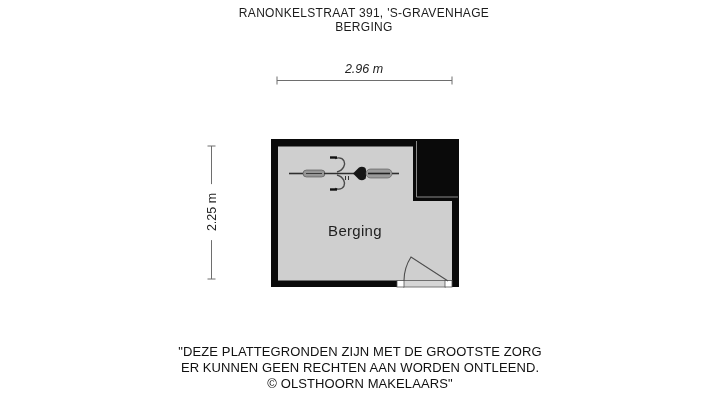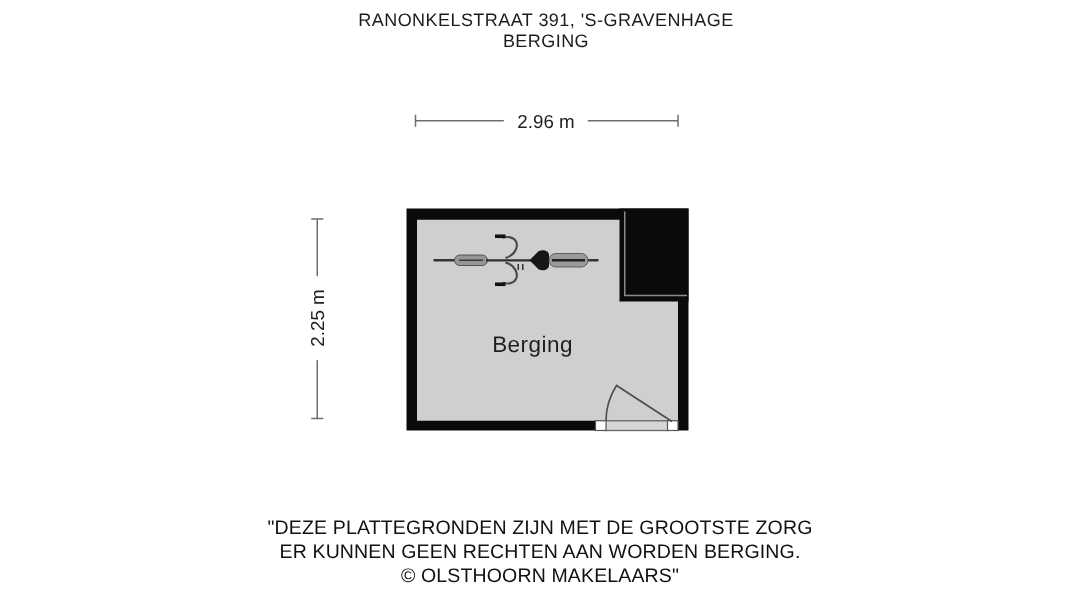--- a/index.html
+++ b/index.html
@@ -11,21 +11,21 @@
   }
   .abs{position:absolute;}
   .header{
     top:7px;left:4px;width:720px;text-align:center;
     font-size:12px;line-height:13.5px;letter-spacing:0.3px;color:#1c1c1c;
   }
   .dim-label{
     background:#ffffff;padding:0 9px;font-size:12.5px;color:#222;
     white-space:nowrap;
   }
-  .dim-label-h{left:364px;top:81px;transform:translate(-50%,-50%);}
+  .dim-label-h{left:364px;top:69px;transform:translate(-50%,-50%);font-style:italic;}
   .dim-label-v{left:212px;top:212px;transform:translate(-50%,-50%) rotate(-90deg);}
   .room-label{
     left:355px;top:230px;transform:translate(-50%,-50%);
     font-size:15px;color:#1f1f1f;letter-spacing:0.3px;
   }
   .disclaimer{
     top:344px;left:0;width:720px;text-align:center;
     font-size:13px;line-height:15.8px;color:#111;letter-spacing:0.1px;
   }
   svg{display:block;}
@@ -92,17 +92,17 @@
     </g>
   </svg>
 
   <span class="abs dim-label dim-label-h">2.96 m</span>
   <span class="abs dim-label dim-label-v">2.25 m</span>
 
   <div class="abs room-label">Berging</div>
 
   <div class="abs disclaimer">
     <div>"DEZE PLATTEGRONDEN ZIJN MET DE GROOTSTE ZORG</div>
-    <div>ER KUNNEN GEEN RECHTEN AAN WORDEN BERGING.</div>
+    <div>ER KUNNEN GEEN RECHTEN AAN WORDEN ONTLEEND.</div>
     <div>© OLSTHOORN MAKELAARS"</div>
   </div>
 
 </div>
 
 </body></html>

